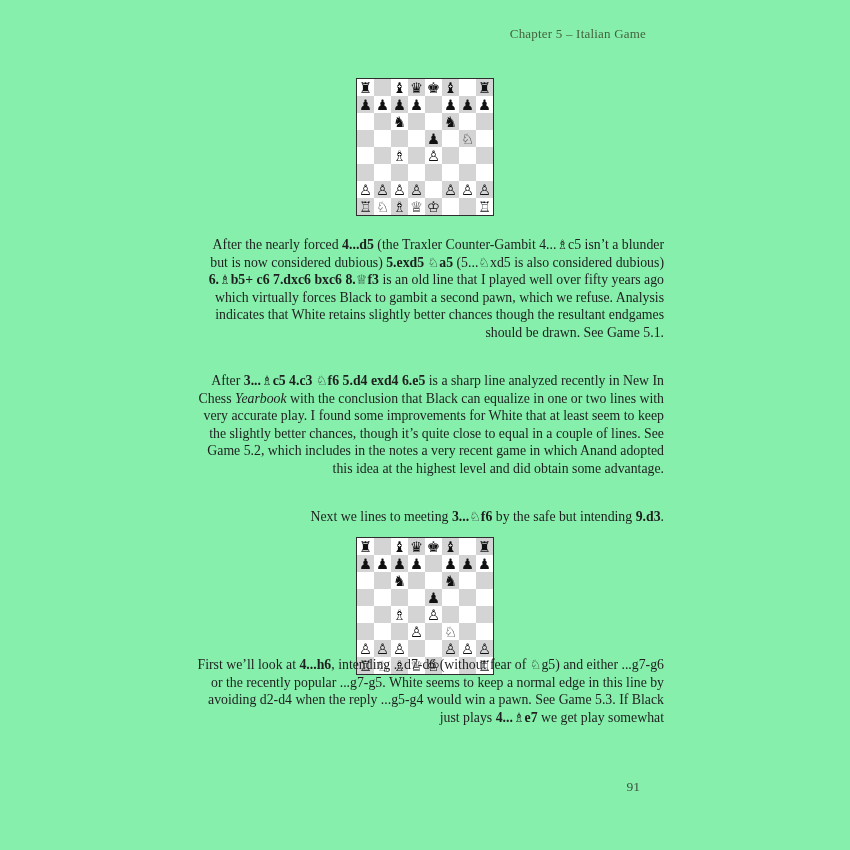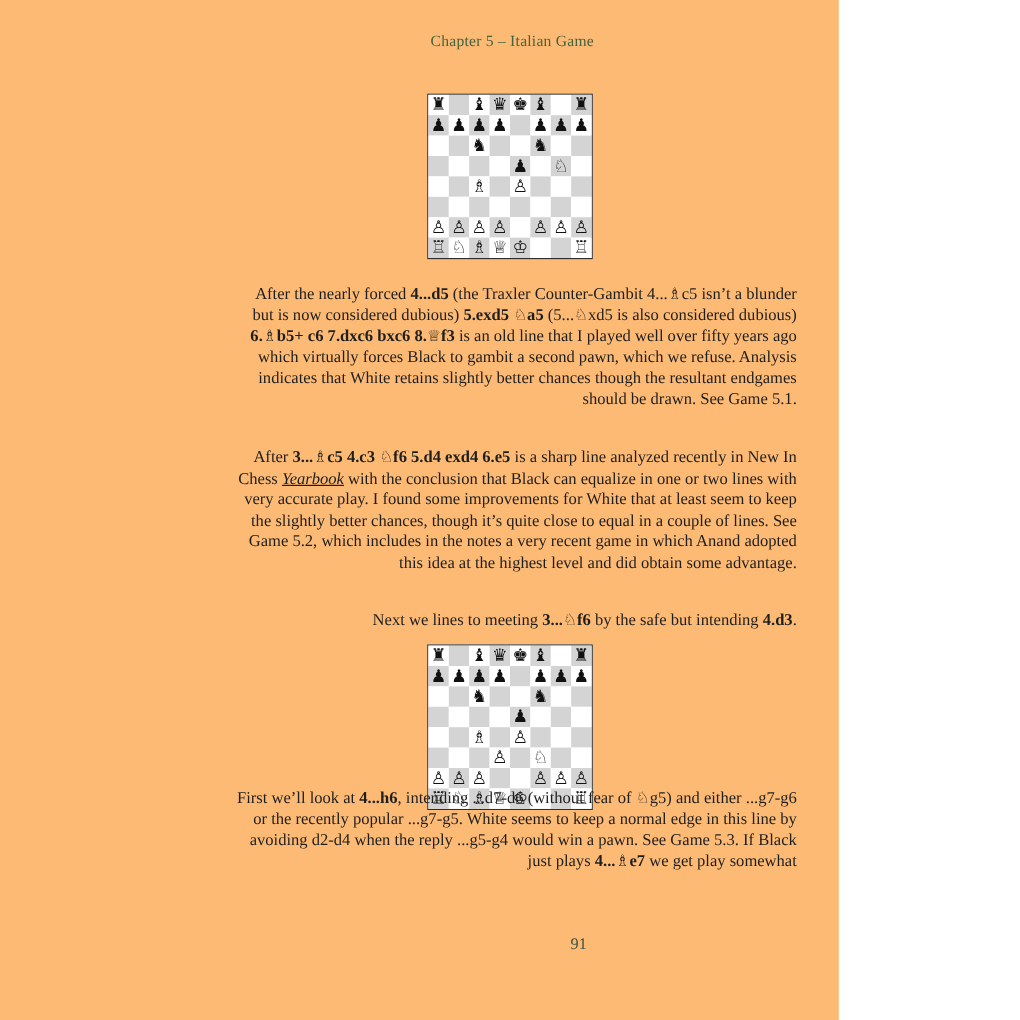--- a/index.html
+++ b/index.html
@@ -2,23 +2,23 @@
 <html><head>
 <meta charset="utf-8">
 <style>
   html, body {
     margin: 0;
     padding: 0;
     background: #ffffff;
   }
   .page {
     position: relative;
-    width: 699px;
+    width: 850px;
     height: 850px;
-    background: #fdba74;
+    background: #86efac;
     font-family: "Liberation Serif", serif;
     color: #1e1e1e;
     overflow: hidden;
   }
   .chapter-header {
     position: absolute;
     top: 26px;
     right: 204px;
     font-size: 13px;
     letter-spacing: 0.2px;
@@ -30,21 +30,21 @@
     width: 468px;
     font-size: 13.8px;
     line-height: 17.5px;
     text-align: right;
   }
   .p1 { top: 236px; }
   .p2 { top: 372px; }
   .p3 { top: 508px; }
   .p4 { top: 656px; }
   .para .b { font-weight: bold; }
-  .para .i { font-style: italic; text-decoration: underline; }
+  .para .i { font-style: italic; }
   .para .fig {
     font-family: "DejaVu Sans", sans-serif;
     font-size: 13px;
     line-height: 1;
   }
   .board {
     position: absolute;
     left: 356px;
     display: grid;
     grid-template-columns: repeat(8, 17px);
@@ -145,21 +145,21 @@
       <div class="sq dark">♔</div>
       <div class="sq light"></div>
       <div class="sq dark"></div>
       <div class="sq light">♖</div>
     </div>
 
   <div class="para p1"><span>After the nearly forced </span><span class="b">4...d5</span><span> (the Traxler Counter-Gambit 4...</span><span class="fig">♗</span><span>c5 isn’t a blunder but is now considered dubious) </span><span class="b">5.exd5 </span><span class="fig">♘</span><span class="b">a5</span><span> (5...</span><span class="fig">♘</span><span>xd5 is also considered dubious) </span><span class="b">6.</span><span class="fig">♗</span><span class="b">b5+ c6 7.dxc6 bxc6 8.</span><span class="fig">♕</span><span class="b">f3</span><span> is an old line that I played well over fifty years ago which virtually forces Black to gambit a second pawn, which we refuse. Analysis indicates that White retains slightly better chances though the resultant endgames should be drawn. See Game 5.1.</span></div>
 
   <div class="para p2"><span>After </span><span class="b">3...</span><span class="fig">♗</span><span class="b">c5 4.c3 </span><span class="fig">♘</span><span class="b">f6 5.d4 exd4 6.e5</span><span> is a sharp line analyzed recently in New In Chess </span><span class="i">Yearbook</span><span> with the conclusion that Black can equalize in one or two lines with very accurate play. I found some improvements for White that at least seem to keep the slightly better chances, though it’s quite close to equal in a couple of lines. See Game 5.2, which includes in the notes a very recent game in which Anand adopted this idea at the highest level and did obtain some advantage.</span></div>
 
-  <div class="para p3"><span>Next we lines to meeting </span><span class="b">3...</span><span class="fig">♘</span><span class="b">f6</span><span> by the safe but intending </span><span class="b">4.d3</span><span>.</span></div>
+  <div class="para p3"><span>Next we lines to meeting </span><span class="b">3...</span><span class="fig">♘</span><span class="b">f6</span><span> by the safe but intending </span><span class="b">9.d3</span><span>.</span></div>
 
   <div class="board board2">
       <div class="sq light">♜</div>
       <div class="sq dark"></div>
       <div class="sq light">♝</div>
       <div class="sq dark">♛</div>
       <div class="sq light">♚</div>
       <div class="sq dark">♝</div>
       <div class="sq light"></div>
       <div class="sq dark">♜</div>

